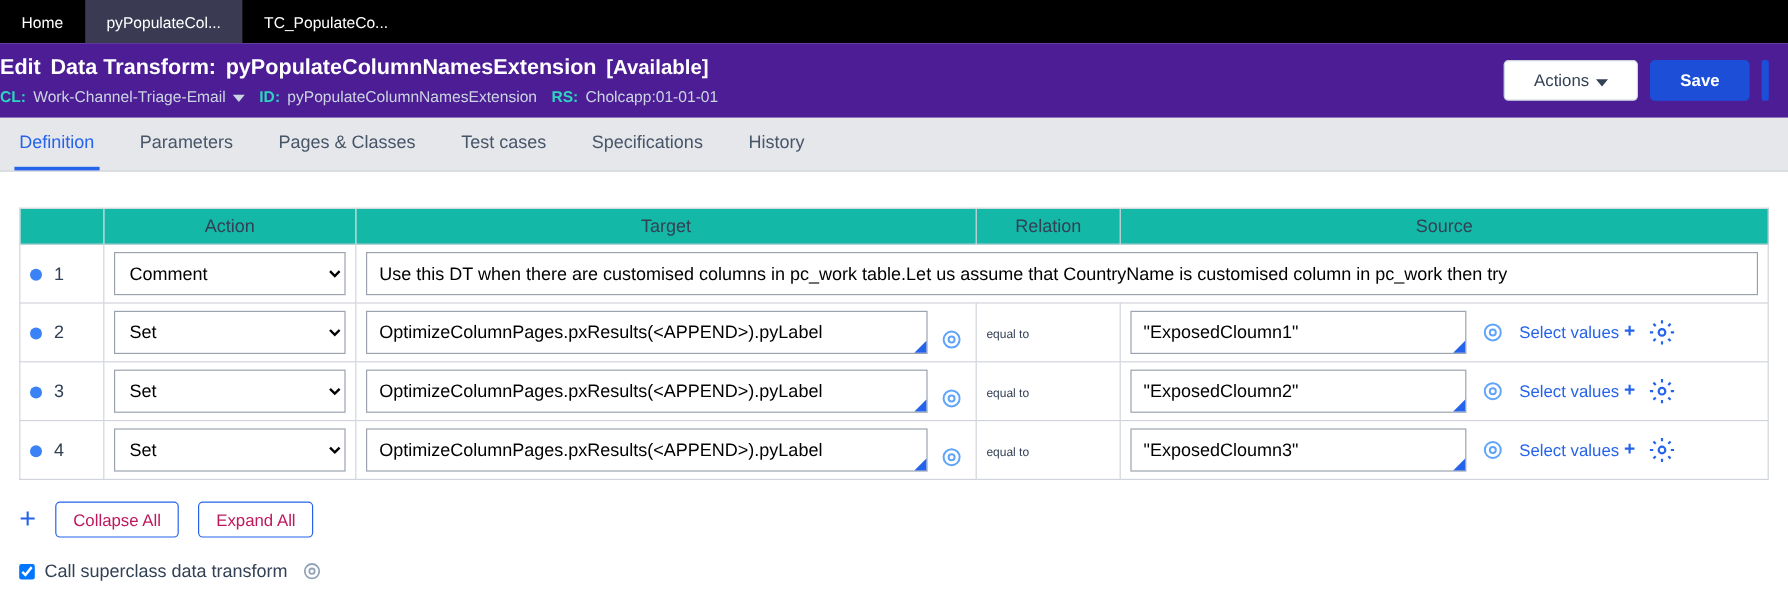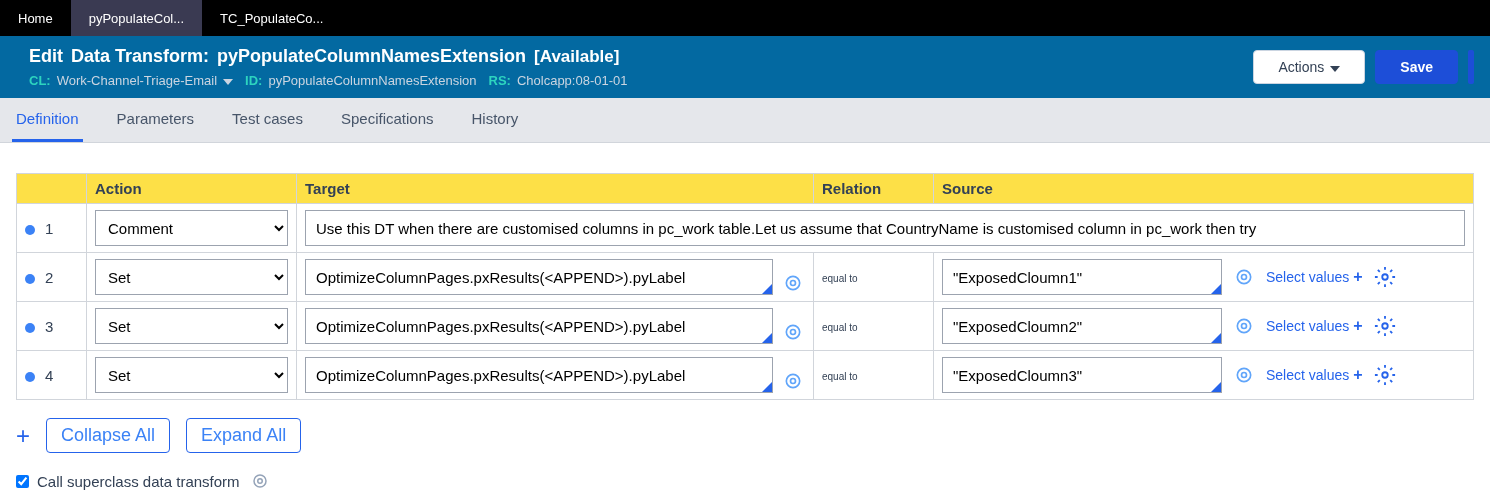--- a/index.html
+++ b/index.html
@@ -1,55 +1,55 @@
 <!DOCTYPE html>
 <html><head>
   <meta charset="utf-8">
   <style>
     * { margin: 0; padding: 0; box-sizing: border-box; font-family: Arial, Helvetica, sans-serif; }
     body { background: #fff; font-size: 14px; }
     .topbar { background: #000; display: flex; height: 36px; }
     .topbar-tab { padding: 8px 18px; color: #fff; font-size: 13px; display: flex; align-items: center; cursor: pointer; }
     .topbar-tab.active { background: #3a3a52; }
-    .header { background: #0369a1; color: #fff; padding: 10px 29px 10px; position: relative; }
+    .header { background: #4c1d95; color: #fff; padding: 10px 0 10px; position: relative; }
     .header-title-row { display: flex; align-items: baseline; gap: 8px; font-size: 18px; font-weight: 600; }
     .header-status { font-size: 17px; font-weight: 600; }
     .header-meta { display: flex; gap: 12px; margin-top: 6px; font-size: 13px; }
     .meta-label { color: #2dd4bf; font-weight: 600; }
     .meta-value { color: #cbd5e1; }
     .meta-group { display: flex; gap: 6px; align-items: flex-start; }
     .header-actions { position: absolute; right: 16px; top: 50%; transform: translateY(-50%); display: flex; gap: 10px; align-items: center; }
     .btn { border: 1px solid #cbd5e1; background: #fff; color: #334155; padding: 8px 24px; border-radius: 4px; font-size: 14px; cursor: pointer; display: flex; align-items: center; gap: 6px; }
     .btn-primary { background: #1d4ed8; color: #fff; border-color: #1d4ed8; font-weight: 600; }
     .tabbar { background: #e5e7eb; display: flex; gap: 30px; padding: 0 12px; border-bottom: 1px solid #d1d5db; }
     .tabbar-tab { padding: 12px 4px; color: #475569; font-size: 15px; cursor: pointer; }
     .tabbar-tab.active { color: #2563eb; border-bottom: 3px solid #2563eb; }
     .content { padding: 30px 16px 20px; }
     .dt-table { border: 1px solid #d1d5db; border-collapse: collapse; width: 100%; }
     .dt-table th, .dt-table td { border: 1px solid #d1d5db; padding: 6px 8px; text-align: left; vertical-align: middle; }
-    .dt-table th { font-weight: 700; font-size: 15px; color: #334155; background: #fde047; }
+    .dt-table th { font-weight: 400; font-size: 15px; color: #334155; background: #14b8a6; text-align: center; }
     .row-num { width: 70px; color: #334155; font-size: 15px; }
     .bullet { width: 10px; height: 10px; display: inline-block; background: #3b82f6; border-radius: 50%; margin-right: 10px; vertical-align: middle; }
     .action-cell { width: 210px; }
     .target-cell { }
     .relation-cell { width: 120px; }
     .source-cell { width: 540px; }
     .sel { width: 100%; height: 36px; border: 1px solid #9ca3af; padding: 4px 8px; font-size: 15px; background: #fff; }
     .inp { width: 100%; height: 36px; border: 1px solid #9ca3af; padding: 0 10px; font-size: 15px; position: relative; }
     .inp-wrap { position: relative; display: flex; align-items: flex-end; gap: 8px; }
     .inp-wrap input { flex: 1; }
     .expr-corner { position: absolute; right: 1px; bottom: 1px; width: 0; height: 0; border-left: 10px solid transparent; border-bottom: 10px solid #2563eb; pointer-events: none; }
     .target-box { position: relative; flex: 1; }
     .target-icon { width: 24px; height: 24px; display: flex; align-items: center; justify-content: center; cursor: pointer; }
     .source-wrap { display: flex; align-items: center; gap: 10px; }
     .link-action { color: #2563eb; font-size: 14px; cursor: pointer; display: flex; align-items: center; gap: 4px; }
     .plus-icon { font-size: 16px; font-weight: 600; }
     .gear-icon svg { stroke: #2563eb; }
     .toolbar-btns { display: flex; gap: 16px; align-items: center; margin-top: 18px; }
-    .outline-btn { border: 1px solid #2563eb; color: #3b82f6; padding: 6px 14px; border-radius: 4px; background: #fff; cursor: pointer; font-size: 18px; }
+    .outline-btn { border: 1px solid #2563eb; color: #be185d; padding: 6px 14px; border-radius: 4px; background: #fff; cursor: pointer; font-size: 14px; }
     .add-plus { color: #2563eb; font-size: 24px; font-weight: 300; cursor: pointer; }
     .checkbox-row { display: flex; align-items: center; gap: 8px; margin-top: 16px; font-size: 15px; color: #334155; }
     .chevron-down { display:inline-block; width:0; height:0; border-left:5px solid transparent; border-right:5px solid transparent; border-top:6px solid currentColor; }
     .relation-text { font-size: 10px; color: #334155; }
     .vertical-sep { width: 6px; background: #1d4ed8; align-self: stretch; border-radius: 2px; }
   </style>
 </head>
 <body>
 
 <div class="topbar">
@@ -70,36 +70,37 @@
       <span class="meta-label">CL:</span>
       <span class="meta-value">Work-Channel-Triage-Email</span>
       <span style="color:#cbd5e1;"><span class="chevron-down"></span></span>
     </div>
     <div class="meta-group">
       <span class="meta-label">ID:</span>
       <span class="meta-value">pyPopulateColumnNamesExtension</span>
     </div>
     <div class="meta-group">
       <span class="meta-label">RS:</span>
-      <span class="meta-value">Cholcapp:08-01-01</span>
+      <span class="meta-value">Cholcapp:01-01-01</span>
     </div>
   </div>
   <div class="header-actions">
     <button class="btn">
       <span>Actions</span>
       <span style="color:#334155;"><span class="chevron-down"></span></span>
     </button>
     <button class="btn btn-primary">Save</button>
     <div class="vertical-sep"></div>
   </div>
 </div>
 
 <div class="tabbar">
   <div class="tabbar-tab active">Definition</div>
   <div class="tabbar-tab">Parameters</div>
+  <div class="tabbar-tab">Pages &amp; Classes</div>
   <div class="tabbar-tab">Test cases</div>
   <div class="tabbar-tab">Specifications</div>
   <div class="tabbar-tab">History</div>
 </div>
 
 <div class="content">
   <table class="dt-table">
     <thead>
       <tr>
         <th class="row-num"></th>

